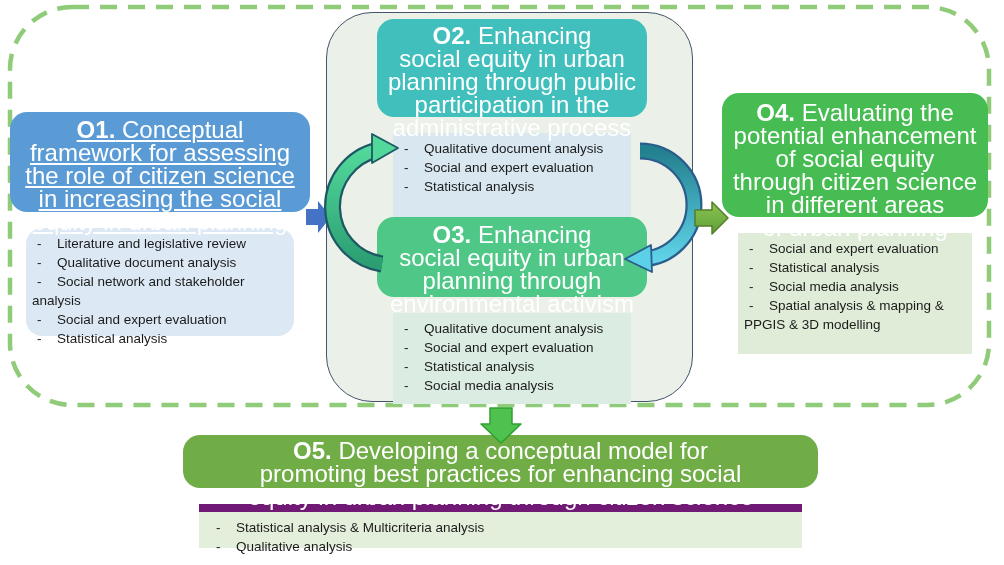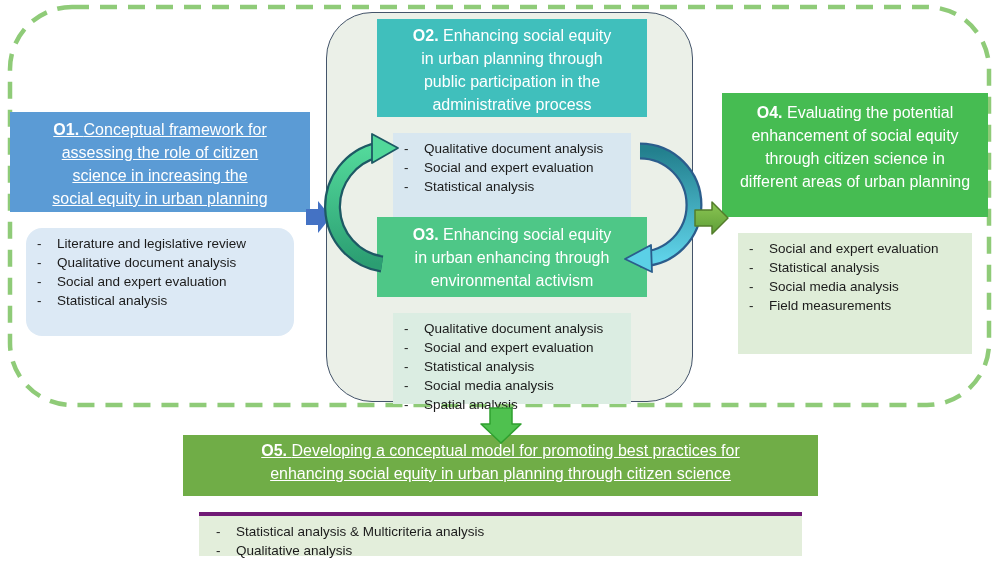--- a/index.html
+++ b/index.html
@@ -4,99 +4,99 @@
 <style>
   html,body{margin:0;padding:0;background:#ffffff;}
   .canvas{position:relative;width:1004px;height:565px;background:#ffffff;
           font-family:"Liberation Sans",sans-serif;overflow:hidden;}
   svg.layer{position:absolute;left:0;top:0;width:1004px;height:565px;pointer-events:none;}
   #bg-layer{z-index:0;}
   #arrow-layer{z-index:3;}
   .core{position:absolute;left:326px;top:12px;width:367px;height:390px;
         border-radius:46px;border:1.5px solid;box-sizing:border-box;z-index:1;}
   .obox{position:absolute;z-index:2;box-sizing:border-box;}
-  .hdr{color:#ffffff;text-align:center;font-size:16px;line-height:23px;
-       padding:6px 10px 0;box-sizing:border-box;text-wrap:balance;}
+  .hdr{color:#ffffff;text-align:center;font-size:24px;line-height:23px;
+       padding:6px 10px 0;box-sizing:border-box;text-wrap:balance;border-radius:17px;}
   .hdr .prefix{font-weight:700;}
   ul.methods{list-style:none;margin:16px;padding:6px 4px 0 6px;font-size:13.5px;
              line-height:19px;color:#1b1b1b;box-sizing:border-box;}
   ul.methods li{margin:0;}
   .dash{display:inline-block;width:25px;padding-left:5px;box-sizing:border-box;}
   #o1{left:10px;top:112px;width:300px;}
   #o1 .hdr{height:100px;}   #o1 ul{height:108px;border-radius:16px;}
   #o2{left:377px;top:19px;width:270px;}
   #o2 .hdr{height:98px;padding-top:5px;} #o2 ul{height:90px;}
   #o3{left:377px;top:217px;width:270px;}
   #o3 .hdr{height:80px;}    #o3 ul{height:91px;}
   #o4{left:722px;top:93px;width:266px;}
   #o4 .hdr{height:124px;padding-top:8px;} #o4 ul{height:121px;}
   #o5{left:183px;top:435px;width:635px;}
-  #o5 .hdr{height:61px;padding-top:4px;text-decoration:underline;}
-  #o5 ul{height:44px;border-top:4px solid #701a75;padding-left:12px;}
+  #o5 .hdr{height:53px;padding-top:4px;}
+  #o5 ul{height:44px;border-top:8px solid #701a75;padding-left:12px;}
 </style>
 </head>
 <body>
 
 <div class="canvas">
 
   <svg id="bg-layer" class="layer">
     <rect x="10" y="7" width="979" height="398" rx="62" fill="none" stroke-width="4.5" stroke-dasharray="17 11" stroke="#8FCB78"></rect>
   </svg>
 
   <div class="core" style="background-color: rgb(235, 240, 232); border-color: rgb(68, 84, 106);"></div>
 
   <div class="obox" id="o1">
     <div class="hdr" style="background-color: rgb(91, 155, 213); text-decoration: underline;">
       <span class="prefix">O1.</span>
       <span>Conceptual framework for assessing the role of citizen science in increasing the social equity in urban planning</span>
     </div>
     <ul class="methods" style="background-color: rgb(220, 233, 245);">
       <li><span class="dash">-</span><span>Literature and legislative review</span></li>
       <li><span class="dash">-</span><span>Qualitative document analysis</span></li>
+      <li><span class="dash">-</span><span>Social network and stakeholder analysis</span></li>
       <li><span class="dash">-</span><span>Social and expert evaluation</span></li>
       <li><span class="dash">-</span><span>Statistical analysis</span></li>
     </ul>
   </div>
 
   <div class="obox" id="o2">
     <div class="hdr" style="background-color: rgb(64, 191, 188);">
       <span class="prefix">O2.</span>
       <span>Enhancing social equity in urban planning through public participation in the administrative process</span>
     </div>
     <ul class="methods" style="background-color: rgb(216, 231, 240);">
       <li><span class="dash">-</span><span>Qualitative document analysis</span></li>
       <li><span class="dash">-</span><span>Social and expert evaluation</span></li>
       <li><span class="dash">-</span><span>Statistical analysis</span></li>
     </ul>
   </div>
 
   <div class="obox" id="o3">
     <div class="hdr" style="background-color: rgb(78, 199, 135);">
       <span class="prefix">O3.</span>
-      <span>Enhancing social equity in urban enhancing through environmental activism</span>
+      <span>Enhancing social equity in urban planning through environmental activism</span>
     </div>
     <ul class="methods" style="background-color: rgb(219, 237, 226);">
       <li><span class="dash">-</span><span>Qualitative document analysis</span></li>
       <li><span class="dash">-</span><span>Social and expert evaluation</span></li>
       <li><span class="dash">-</span><span>Statistical analysis</span></li>
       <li><span class="dash">-</span><span>Social media analysis</span></li>
-      <li><span class="dash">-</span><span>Spatial analysis</span></li>
     </ul>
   </div>
 
   <div class="obox" id="o4">
     <div class="hdr" style="background-color: rgb(70, 188, 82);">
       <span class="prefix">O4.</span>
       <span>Evaluating the potential enhancement of social equity through citizen science in different areas of urban planning</span>
     </div>
     <ul class="methods" style="background-color: rgb(223, 237, 216);">
       <li><span class="dash">-</span><span>Social and expert evaluation</span></li>
       <li><span class="dash">-</span><span>Statistical analysis</span></li>
       <li><span class="dash">-</span><span>Social media analysis</span></li>
-      <li><span class="dash">-</span><span>Field measurements</span></li>
+      <li><span class="dash">-</span><span>Spatial analysis &amp; mapping &amp; PPGIS &amp; 3D modelling</span></li>
     </ul>
   </div>
 
   <div class="obox" id="o5">
     <div class="hdr" style="background-color: rgb(112, 173, 71);">
       <span class="prefix">O5.</span>
       <span>Developing a conceptual model for promoting best practices for enhancing social equity in urban planning through citizen science</span>
     </div>
     <ul class="methods" style="background-color: rgb(227, 238, 219);">
       <li><span class="dash">-</span><span>Statistical analysis &amp; Multicriteria analysis</span></li>

